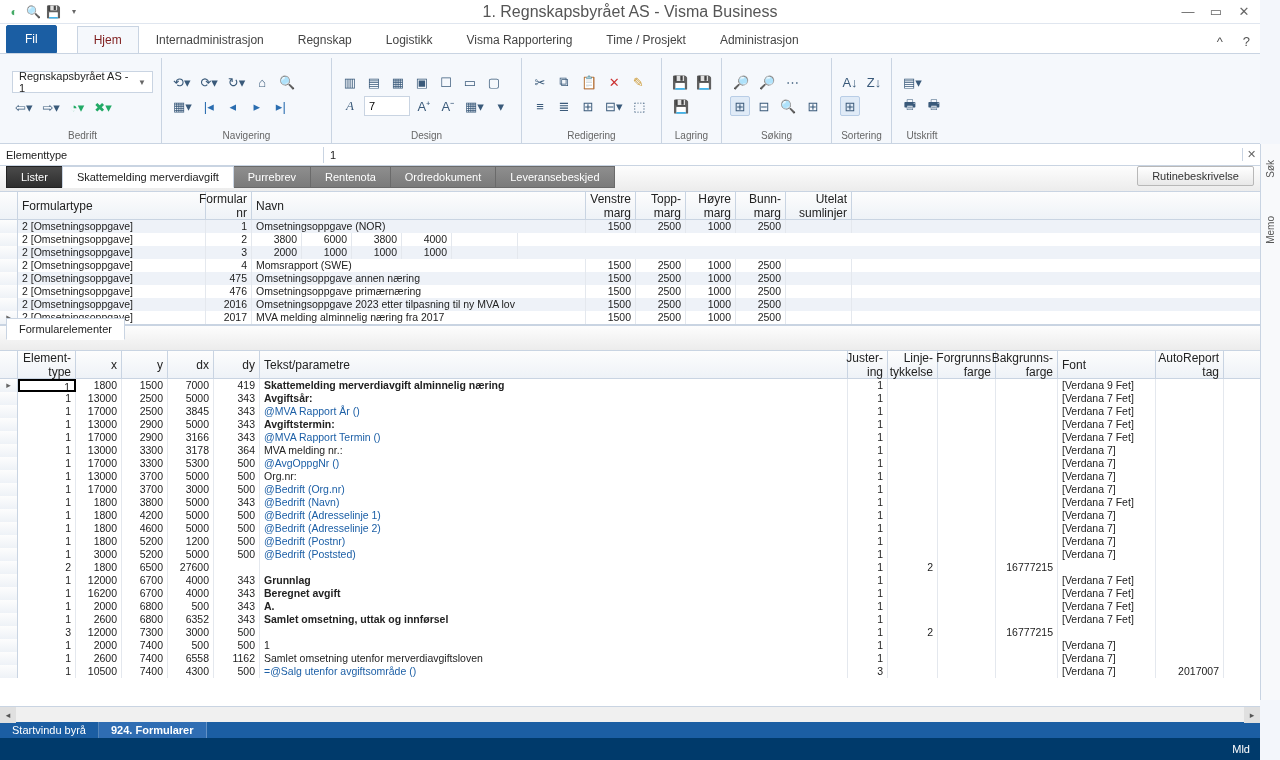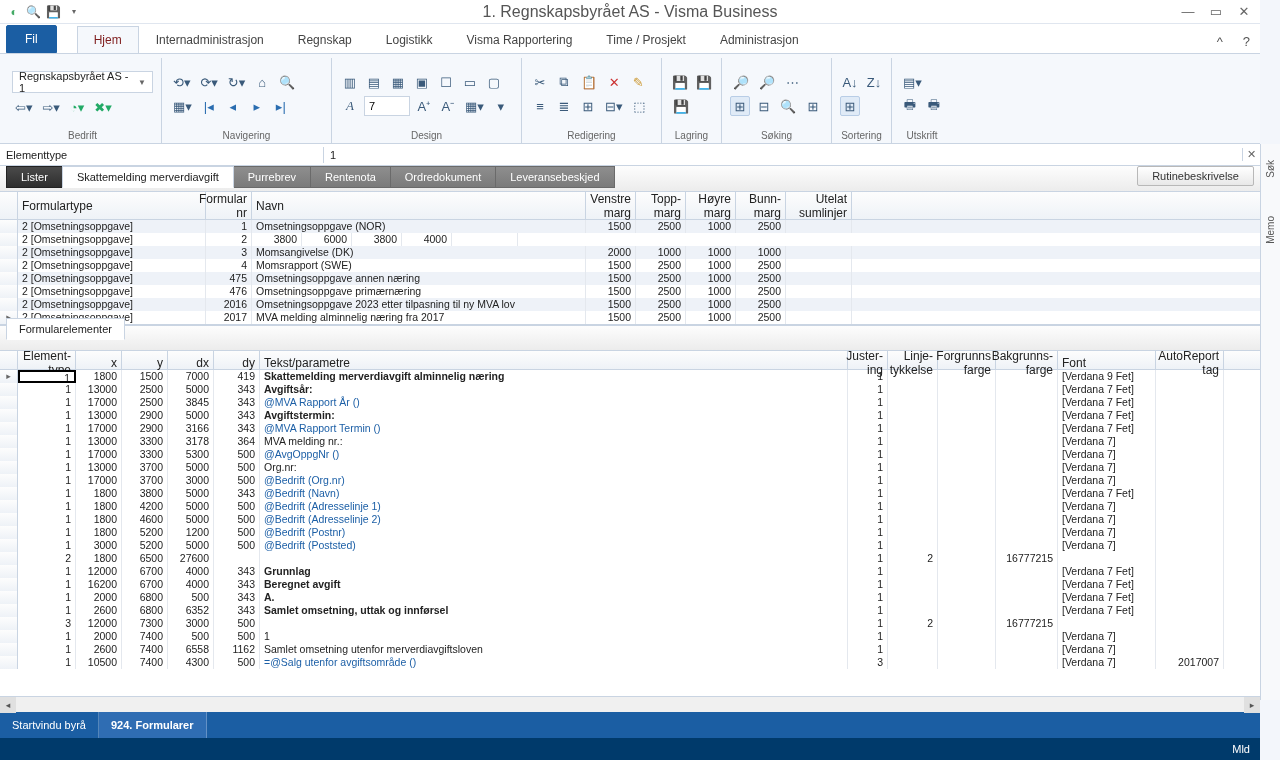--- a/index.html
+++ b/index.html
@@ -61,32 +61,32 @@
   .grow{display:flex;height:13px;line-height:13px}
   .grow:nth-child(odd){background:var(--rowalt)}
   .gc{border-right:1px solid #e4e8ee;padding:0 4px;overflow:hidden;white-space:nowrap;font-size:10.5px}
   .gc.r{text-align:right}
   .rowhead{width:18px;background:linear-gradient(#fdfdfd,#eef2f7);border-right:1px solid var(--border);text-align:center;font-size:9px;color:#666}
   
   .sectab{height:26px;background:linear-gradient(#fdfdfd,#ececec);border-top:1px solid var(--border);border-bottom:1px solid var(--border);display:flex;align-items:flex-end;padding:11px 6px}
   .sectab .st{background:#fff;border:1px solid var(--border);border-bottom-color:#fff;padding:4px 12px;font-size:11px;position:relative;top:1px}
   
   .grid2{background:#fff;font-size:11px;flex:1;overflow:hidden}
-  .ghead2{display:flex;background:linear-gradient(#fdfdfd,#eef2f7);border-bottom:1px solid var(--border);height:19px}
+  .ghead2{display:flex;background:linear-gradient(#fdfdfd,#eef2f7);border-bottom:1px solid var(--border);height:28px}
   .gbody2{overflow:hidden}
   .grow2{display:flex;height:13px;line-height:13px}
   .grow2 .gc{font-size:10.5px}
   .grow2 .gc a{color:var(--link);text-decoration:none}
   .grow2 .gc b{font-weight:bold}
   .selcell{border:2px solid #000;background:#fff!important;position:relative;z-index:2}
   
   .hscroll{height:16px;background:#f0f0f0;border-top:1px solid var(--border);position:relative}
   .hscroll .lar,.hscroll .rar{width:16px;height:16px;position:absolute;top:0;background:#e0e0e0;text-align:center;font-size:9px;line-height:16px;color:#555}
   .hscroll .lar{left:0}.hscroll .rar{right:0}
-  .wintabs{height:26px;background:var(--blue);display:flex;align-items:stretch}
+  .wintabs{height:16px;background:var(--blue);display:flex;align-items:stretch}
   .wtab{padding:3px 12px;font-size:11px;color:#fff;border-right:1px solid rgba(255,255,255,.25);display:flex;align-items:center}
   .wtab.active{background:var(--blue2);font-weight:bold}
   .status{height:22px;background:#003a6b;color:#fff;display:flex;justify-content:flex-end;align-items:center;padding:0 10px;font-size:11px}
   
   .sidepanel{position:absolute;right:0;top:144px;width:20px;bottom:60px;background:#f8f9fb;border-left:1px solid var(--border);display:flex;flex-direction:column;align-items:center;gap:30px;padding-top:12px}
   .sidepanel .vtab{writing-mode:vertical-rl;font-size:10px;color:#555;padding:4px 2px;transform:rotate(180deg)}
   
   .c-ft{width:188px}.c-fn{width:46px}.c-nv{width:334px}.c-m{width:50px}.c-ut{width:66px}.c-rest{flex:1}
   
   .d-et{width:58px}.d-x{width:46px}.d-y{width:46px}.d-dx{width:46px}.d-dy{width:46px}.d-tp{width:588px}.d-ju{width:40px}.d-lt{width:50px}.d-fg{width:58px}.d-bg{width:62px}.d-ft{width:98px}.d-ar{width:68px}.d-rest{flex:1}
@@ -327,21 +327,20 @@
           <div class="gc c-m r">6000</div>
           <div class="gc c-m r">3800</div>
           <div class="gc c-m r">4000</div>
           <div class="gc c-ut r"></div>
           <div class="gc c-rest" style="border-right:none"></div>
         </div>
         <div class="grow">
           <div class="rowhead"></div>
           <div class="gc c-ft">2 [Omsetningsoppgave]</div>
           <div class="gc c-fn r">3</div>
-          <div class="gc c-nv">Momsangivelse (DK)</div>
           <div class="gc c-m r">2000</div>
           <div class="gc c-m r">1000</div>
           <div class="gc c-m r">1000</div>
           <div class="gc c-m r">1000</div>
           <div class="gc c-ut r"></div>
           <div class="gc c-rest" style="border-right:none"></div>
         </div>
         <div class="grow">
           <div class="rowhead"></div>
           <div class="gc c-ft">2 [Omsetningsoppgave]</div>

